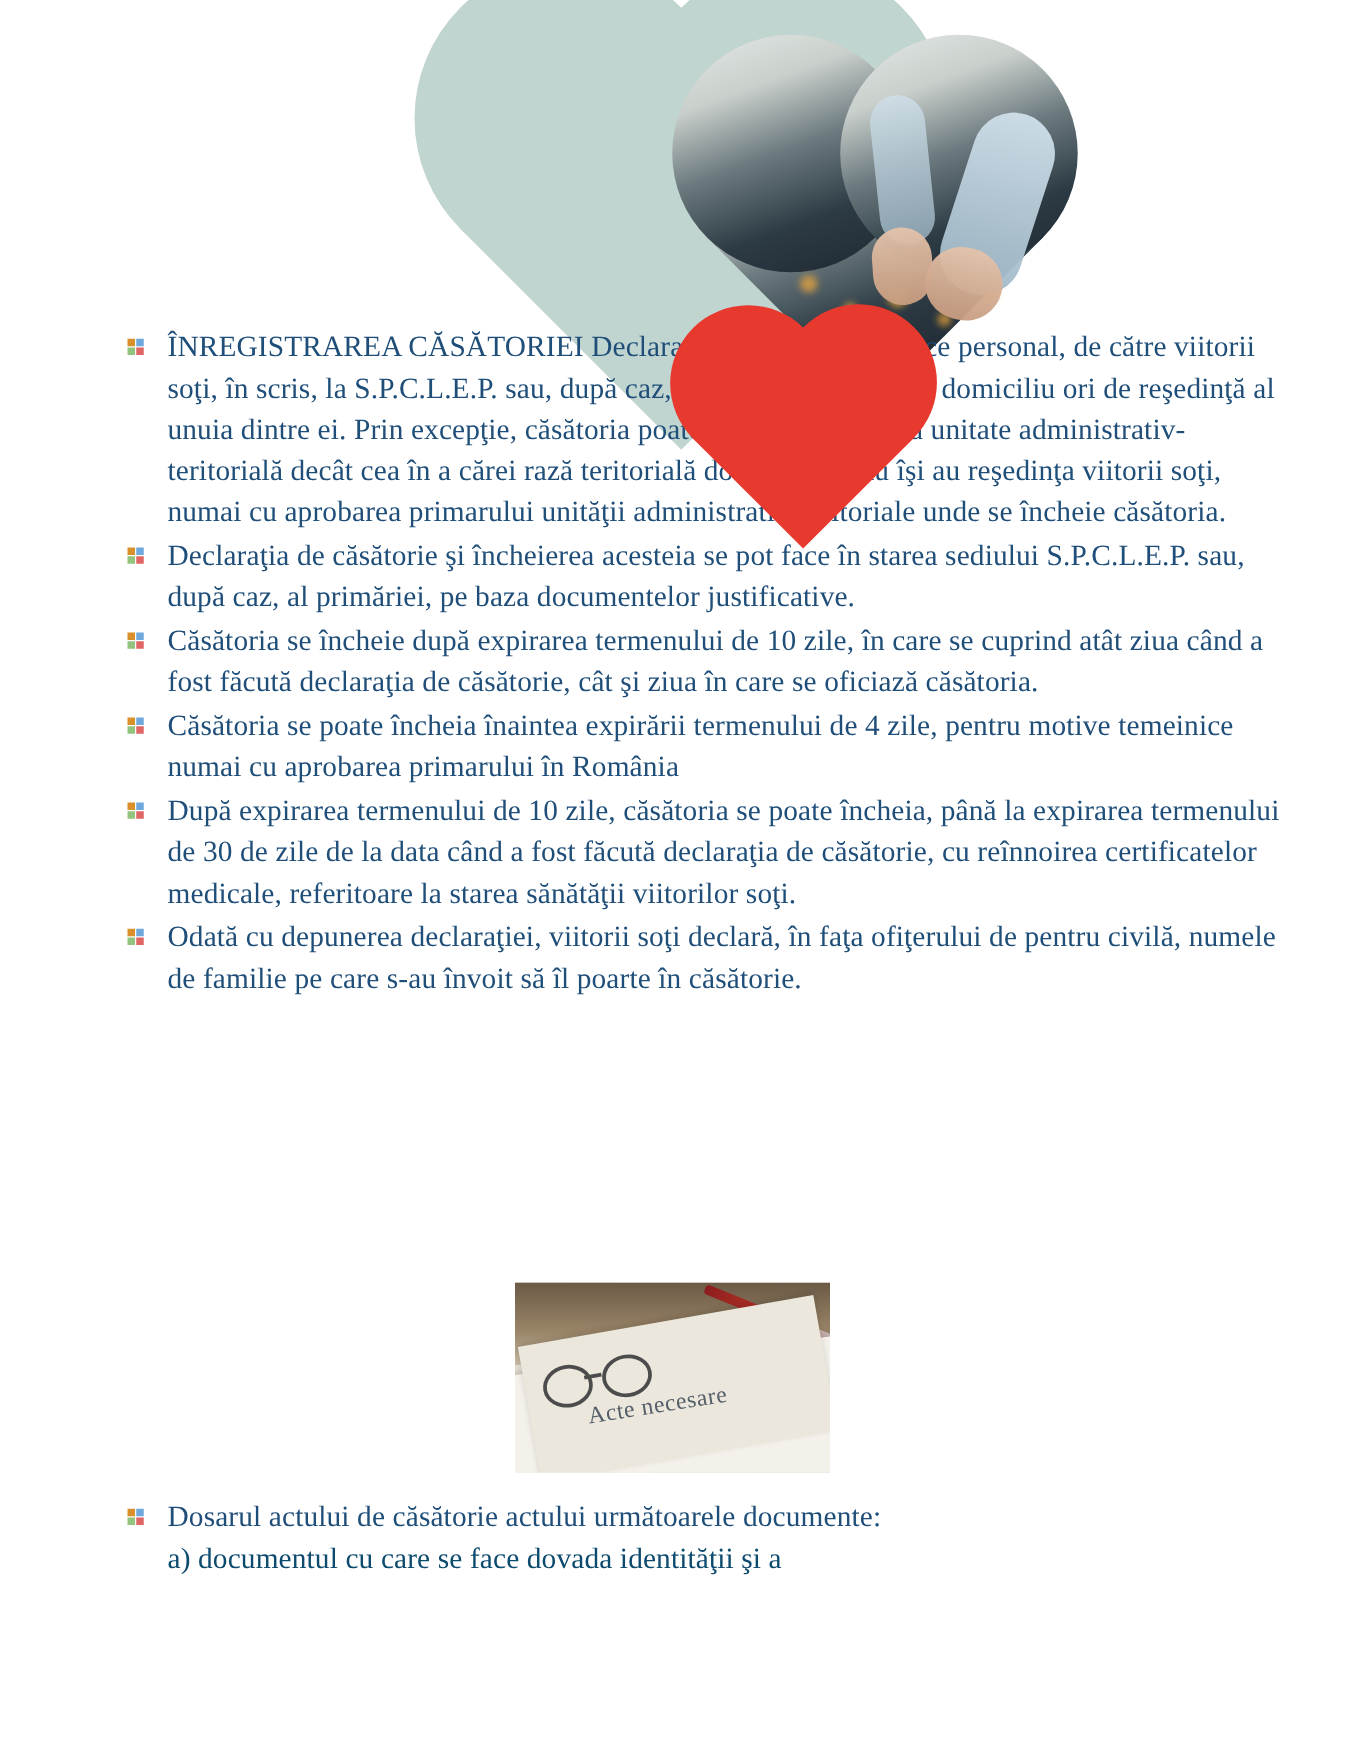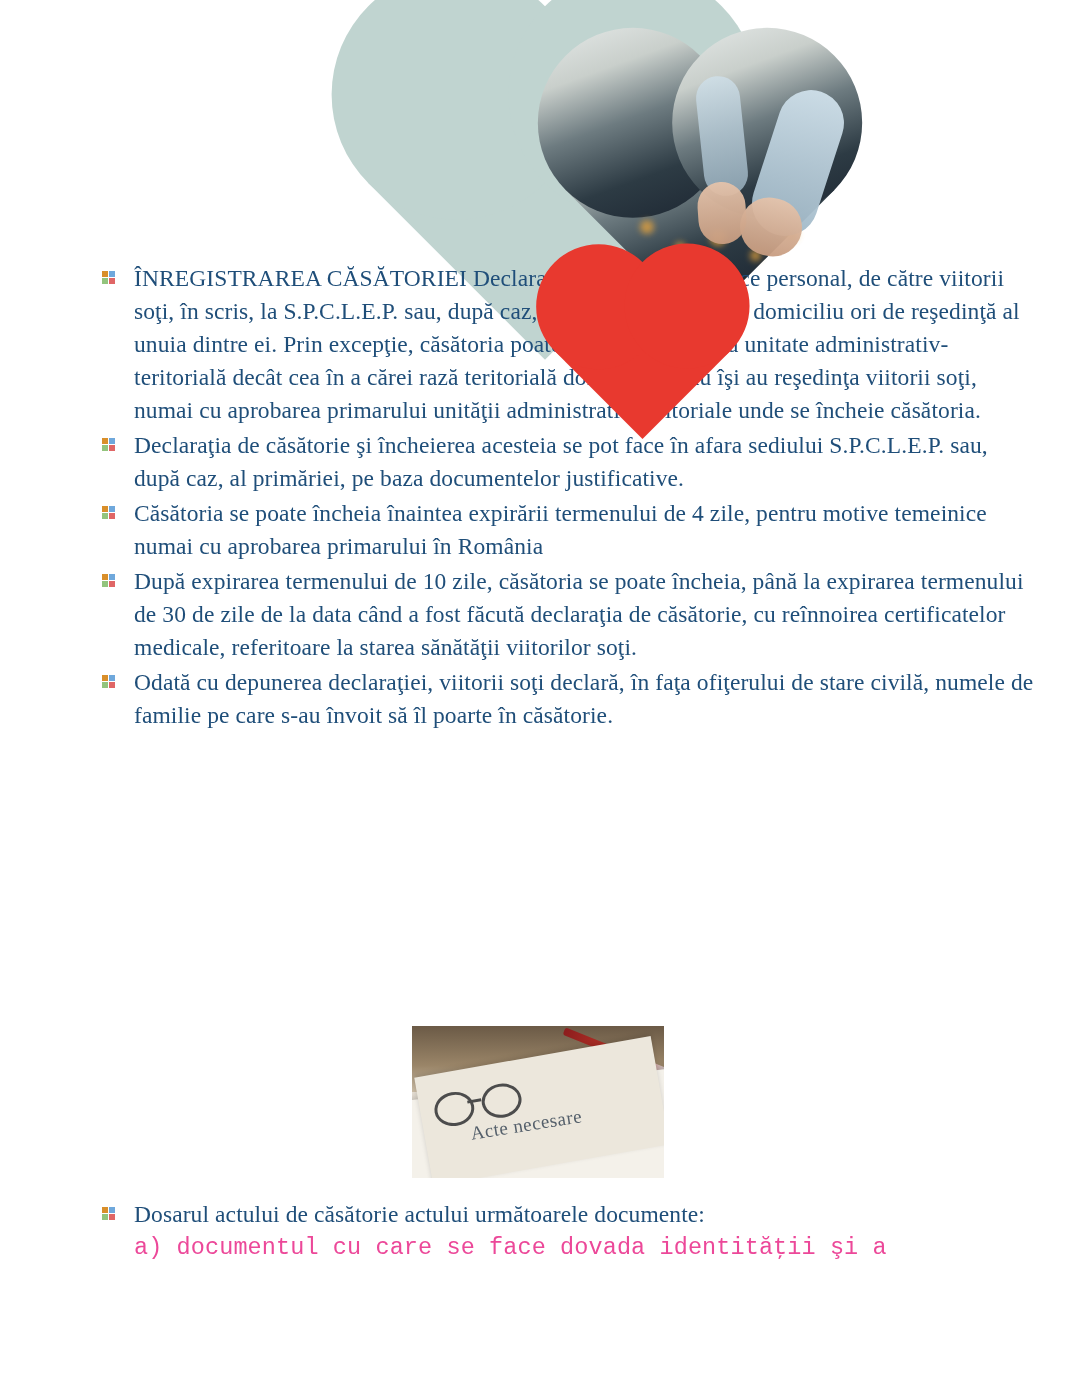--- a/index.html
+++ b/index.html
@@ -172,22 +172,21 @@
   .bullet-icon i:nth-child(1) { left: 0;  top: 0;  background: #d98f2a; }
   .bullet-icon i:nth-child(2) { left: 7px; top: 0; background: #6fa8dc; }
   .bullet-icon i:nth-child(3) { left: 0;  top: 7px; background: #93c47d; }
   .bullet-icon i:nth-child(4) { left: 7px; top: 7px; background: #e06666; }
 
   li.final {
     color: #c0392b;
   }
   li.final .sub {
     display: block;
-    color: #ec4899;
-    font-family: Liberation Mono, monospace;
+    color: #0c4a6e;
   }
 
   
   .doc-photo {
     position: absolute;
     left: 412px;
     top: 1026px;
     width: 252px;
     height: 152px;
     overflow: hidden;
@@ -307,30 +306,31 @@
         <span>ÎNREGISTRAREA CĂSĂTORIEI Declaraţia de căsătorie se face personal, de către viitorii soţi, în scris, la S.P.C.L.E.P. sau, după caz, la primăria locului de domiciliu ori de reşedinţă al unuia dintre ei. Prin excepţie, căsătoria poate fi încheiată în altă unitate administrativ-teritorială decât cea în a cărei rază teritorială domiciliază sau îşi au reşedinţa viitorii soţi, numai cu aprobarea primarului unităţii administrativ-teritoriale unde se încheie căsătoria.</span>
       </li>
 
       <li>
         <span class="bullet-icon">
             <i></i>
             <i></i>
             <i></i>
             <i></i>
           </span>
-        <span>Declaraţia de căsătorie şi încheierea acesteia se pot face în afara sediului S.P.C.L.E.P. sau, după caz, al primăriei, pe baza documentelor justificative.</span>
-      </li>
-
-      <li>
-        <span class="bullet-icon">
-            <i></i>
-            <i></i>
-            <i></i>
-            <i></i>
-          </span>
+        <span>Declaraţia de căsătorie şi încheierea acesteia se pot face în starea sediului S.P.C.L.E.P. sau, după caz, al primăriei, pe baza documentelor justificative.</span>
+      </li>
+
+      <li>
+        <span class="bullet-icon">
+            <i></i>
+            <i></i>
+            <i></i>
+            <i></i>
+          </span>
+        <span>Căsătoria se încheie după expirarea termenului de 10 zile, în care se cuprind atât ziua când a fost făcută declaraţia de căsătorie, cât şi ziua în care se oficiază căsătoria.</span>
       </li>
 
       <li>
         <span class="bullet-icon">
             <i></i>
             <i></i>
             <i></i>
             <i></i>
           </span>
         <span> Căsătoria se poate încheia înaintea expirării termenului de 4 zile, pentru motive temeinice numai cu aprobarea primarului în România</span>
@@ -346,21 +346,21 @@
         <span>După expirarea termenului de 10 zile, căsătoria se poate încheia, până la expirarea termenului de 30 de zile de la data când a fost făcută declaraţia de căsătorie, cu reînnoirea certificatelor medicale, referitoare la starea sănătăţii viitorilor soţi.</span>
       </li>
 
       <li>
         <span class="bullet-icon">
             <i></i>
             <i></i>
             <i></i>
             <i></i>
           </span>
-        <span>Odată cu depunerea declaraţiei, viitorii soţi declară, în faţa ofiţerului de stare civilă, numele de familie pe care s-au învoit să îl poarte în căsătorie.</span>
+        <span>Odată cu depunerea declaraţiei, viitorii soţi declară, în faţa ofiţerului de pentru civilă, numele de familie pe care s-au învoit să îl poarte în căsătorie.</span>
       </li>
 
     </ul>
   </div>
 
   <div class="doc-photo">
     <div class="desk"></div>
     <div class="pen"></div>
     <div class="paper-a"></div>
     <div class="paper-b"></div>

